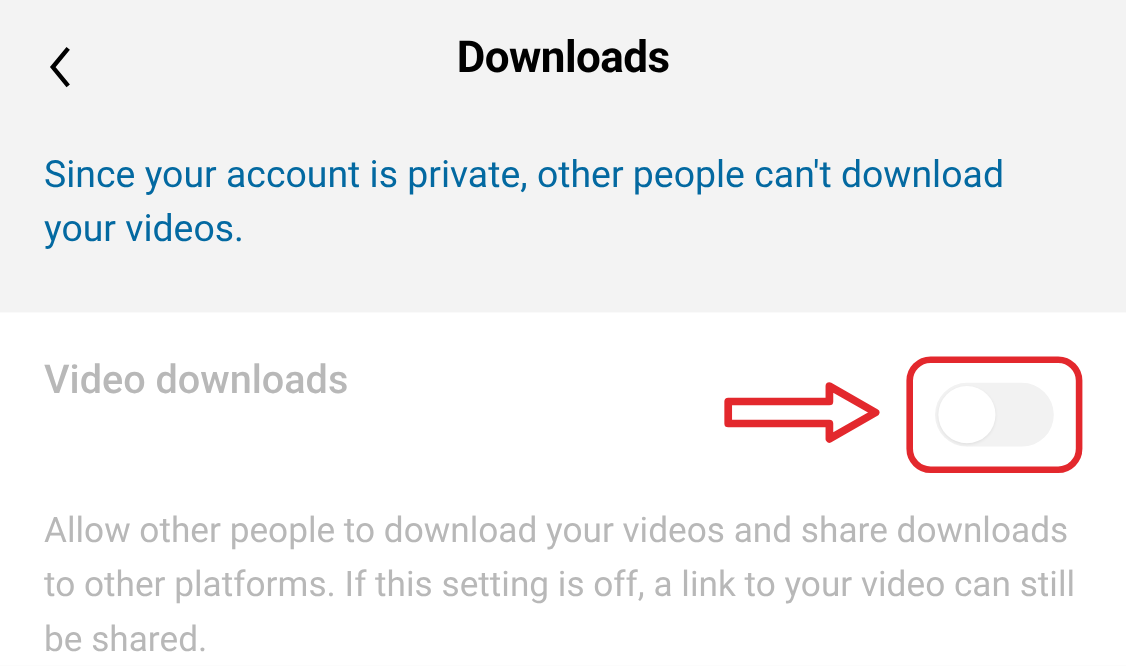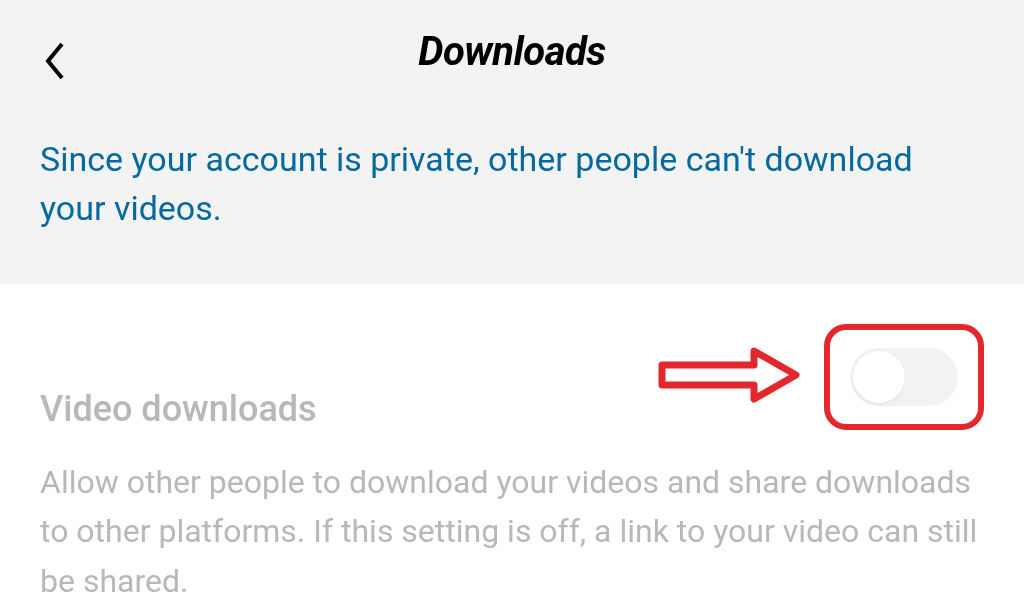--- a/index.html
+++ b/index.html
@@ -12,21 +12,20 @@
       height: 605px;
       font-family: -apple-system, BlinkMacSystemFont, "Segoe UI", Roboto, Helvetica, Arial, sans-serif;
       background: #f3f3f3;
       overflow: hidden;
     }
     .header {
       display: flex;
       align-items: center;
       padding: 28px 40px 20px 40px;
       position: relative;
-      font-style: italic;
     }
     .back-icon {
       position: absolute;
       left: 40px;
       top: 40px;
       cursor: pointer;
     }
     .back-icon svg {
       width: 30px;
       height: 42px;
@@ -50,21 +49,21 @@
       font-weight: 400;
     }
     .card {
       background: #fff;
       margin: 0;
       padding: 40px 40px 30px 40px;
       position: relative;
     }
     .setting-row {
       display: flex;
-      align-items: flex-end;
+      align-items: flex-start;
       justify-content: space-between;
       margin-bottom: 28px;
       position: relative;
     }
     .setting-title {
       font-size: 36px;
       font-weight: 500;
       color: #b8b8b8;
     }
     .toggle-container {

